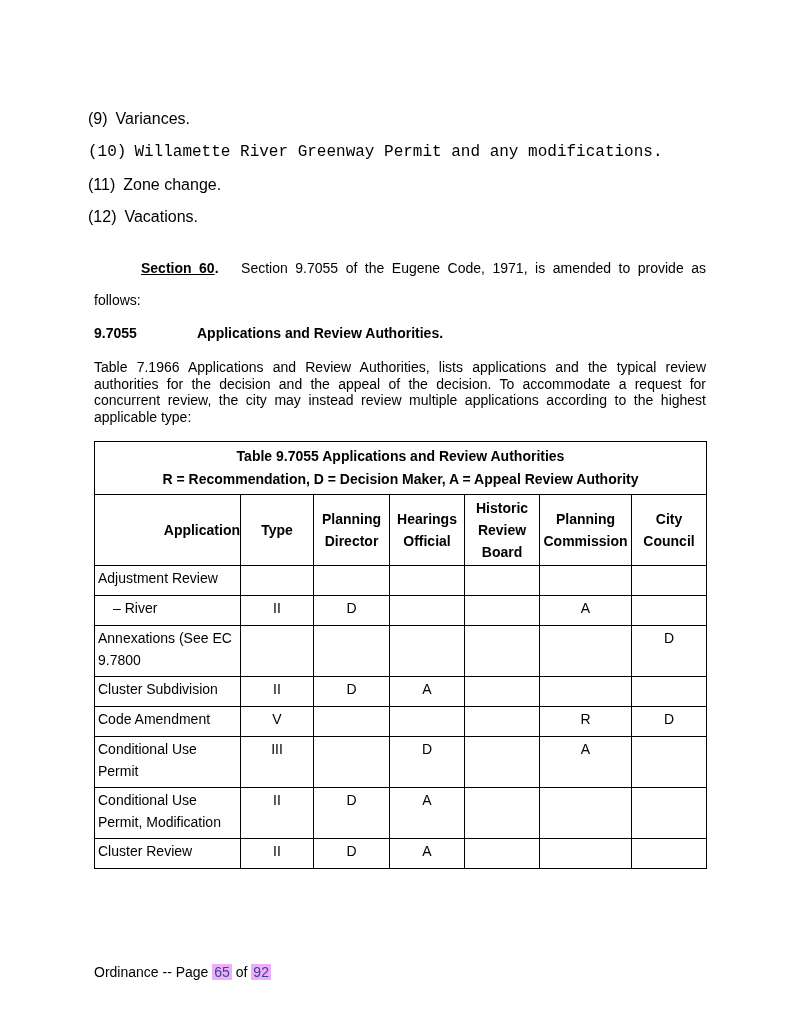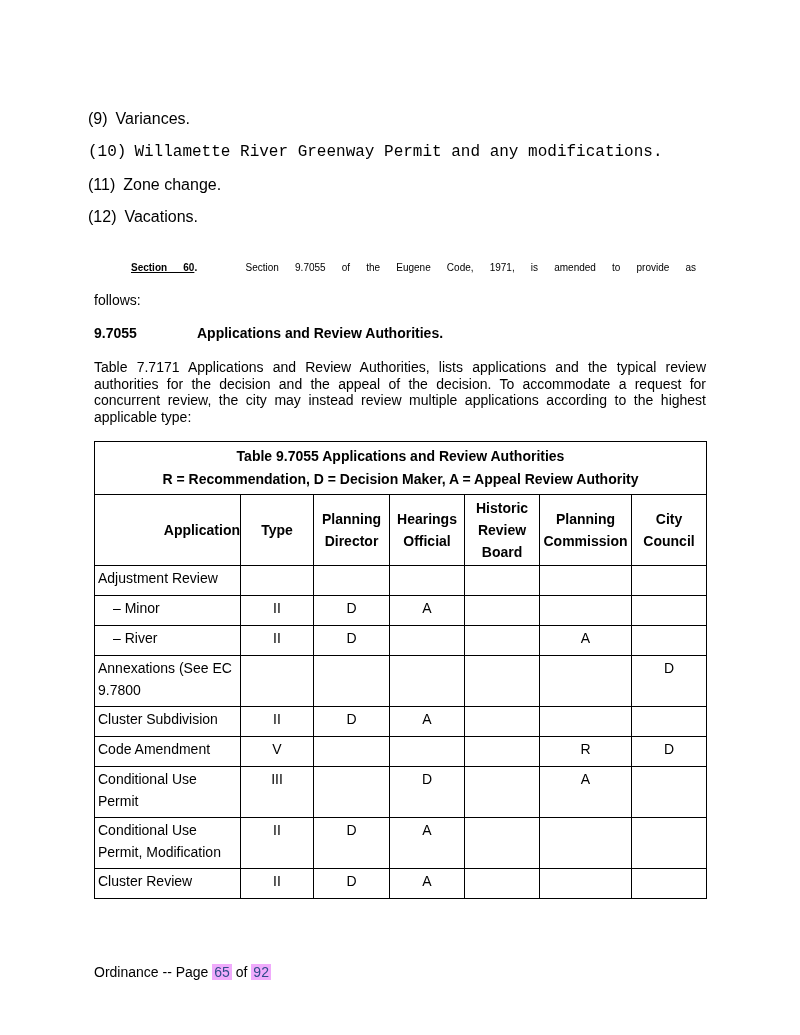--- a/index.html
+++ b/index.html
@@ -1,21 +1,21 @@
 <!DOCTYPE html>
 <html><head>
 <meta charset="utf-8">
 <style>
   html, body { margin: 0; padding: 0; background: #ffffff; }
   body { width: 800px; height: 1035px; position: relative; overflow: hidden;
          font-family: "Liberation Sans", sans-serif; color: #000; font-size: 14px; }
   .list-item { position: absolute; left: 88px; font-size: 16px; line-height: 16px; }
   .list-item .num { display: inline-block; }
   .list-item .txt { margin-left: 8px; }
-  .section-line { position: absolute; left: 84px; width: 612px; font-size: 10px; line-height: 16px;
+  .section-line { position: absolute; left: 94px; width: 612px; font-size: 14px; line-height: 16px;
                   text-align: justify; text-align-last: justify; }
   .section-line .sec-label { font-weight: bold; text-decoration: underline; margin-left: 47px; }
   .follows { position: absolute; left: 94px; top: 292px; font-size: 14px; line-height: 16px; }
   .heading { position: absolute; left: 94px; top: 325px; font-size: 14px; font-weight: bold; line-height: 16px; }
   .heading .code { display: inline-block; width: 103px; }
   .para { position: absolute; left: 94px; top: 359px; width: 612px; font-size: 14px; line-height: 16.5px;
           text-align: justify; }
   table.rt { position: absolute; left: 94px; top: 441px; border-collapse: collapse; width: 612px;
              table-layout: fixed; font-size: 14px; }
   table.rt td, table.rt th { border: 1px solid #000; padding: 0 3px; vertical-align: top; }
@@ -48,21 +48,21 @@
 
 <div class="section-line" style="top:260px;">
   <span class="sec-label">Section 60</span><b>.</b>&nbsp;&nbsp; <span>Section 9.7055 of the Eugene Code, 1971, is amended to provide as</span>
 </div>
 <div class="follows">follows:</div>
 
 <div class="heading">
   <span class="code">9.7055</span><span>Applications and Review Authorities.</span>
 </div>
 
-<div class="para">Table 7.7171 Applications and Review Authorities, lists applications and the typical review authorities for the decision and the appeal of the decision. To accommodate a request for concurrent review, the city may instead review multiple applications according to the highest applicable type:</div>
+<div class="para">Table 7.1966 Applications and Review Authorities, lists applications and the typical review authorities for the decision and the appeal of the decision. To accommodate a request for concurrent review, the city may instead review multiple applications according to the highest applicable type:</div>
 
 <table class="rt">
   <colgroup>
     <col style="width:146px">
       <col style="width:73px">
       <col style="width:76px">
       <col style="width:75px">
       <col style="width:75px">
       <col style="width:92px">
       <col style="width:75px">
@@ -82,29 +82,20 @@
     <th>Historic Review Board</th>
     <th>Planning Commission</th>
     <th>City Council</th>
   </tr>
 
   <tr>
     <td>Adjustment Review</td>
     <td class="c"></td>
     <td class="c"></td>
     <td class="c"></td>
-    <td class="c"></td>
-    <td class="c"></td>
-    <td class="c"></td>
-  </tr>
-  <tr>
-    <td class="sub">– Minor</td>
-    <td class="c">II</td>
-    <td class="c">D</td>
-    <td class="c">A</td>
     <td class="c"></td>
     <td class="c"></td>
     <td class="c"></td>
   </tr>
   <tr>
     <td class="sub">– River</td>
     <td class="c">II</td>
     <td class="c">D</td>
     <td class="c"></td>
     <td class="c"></td>

